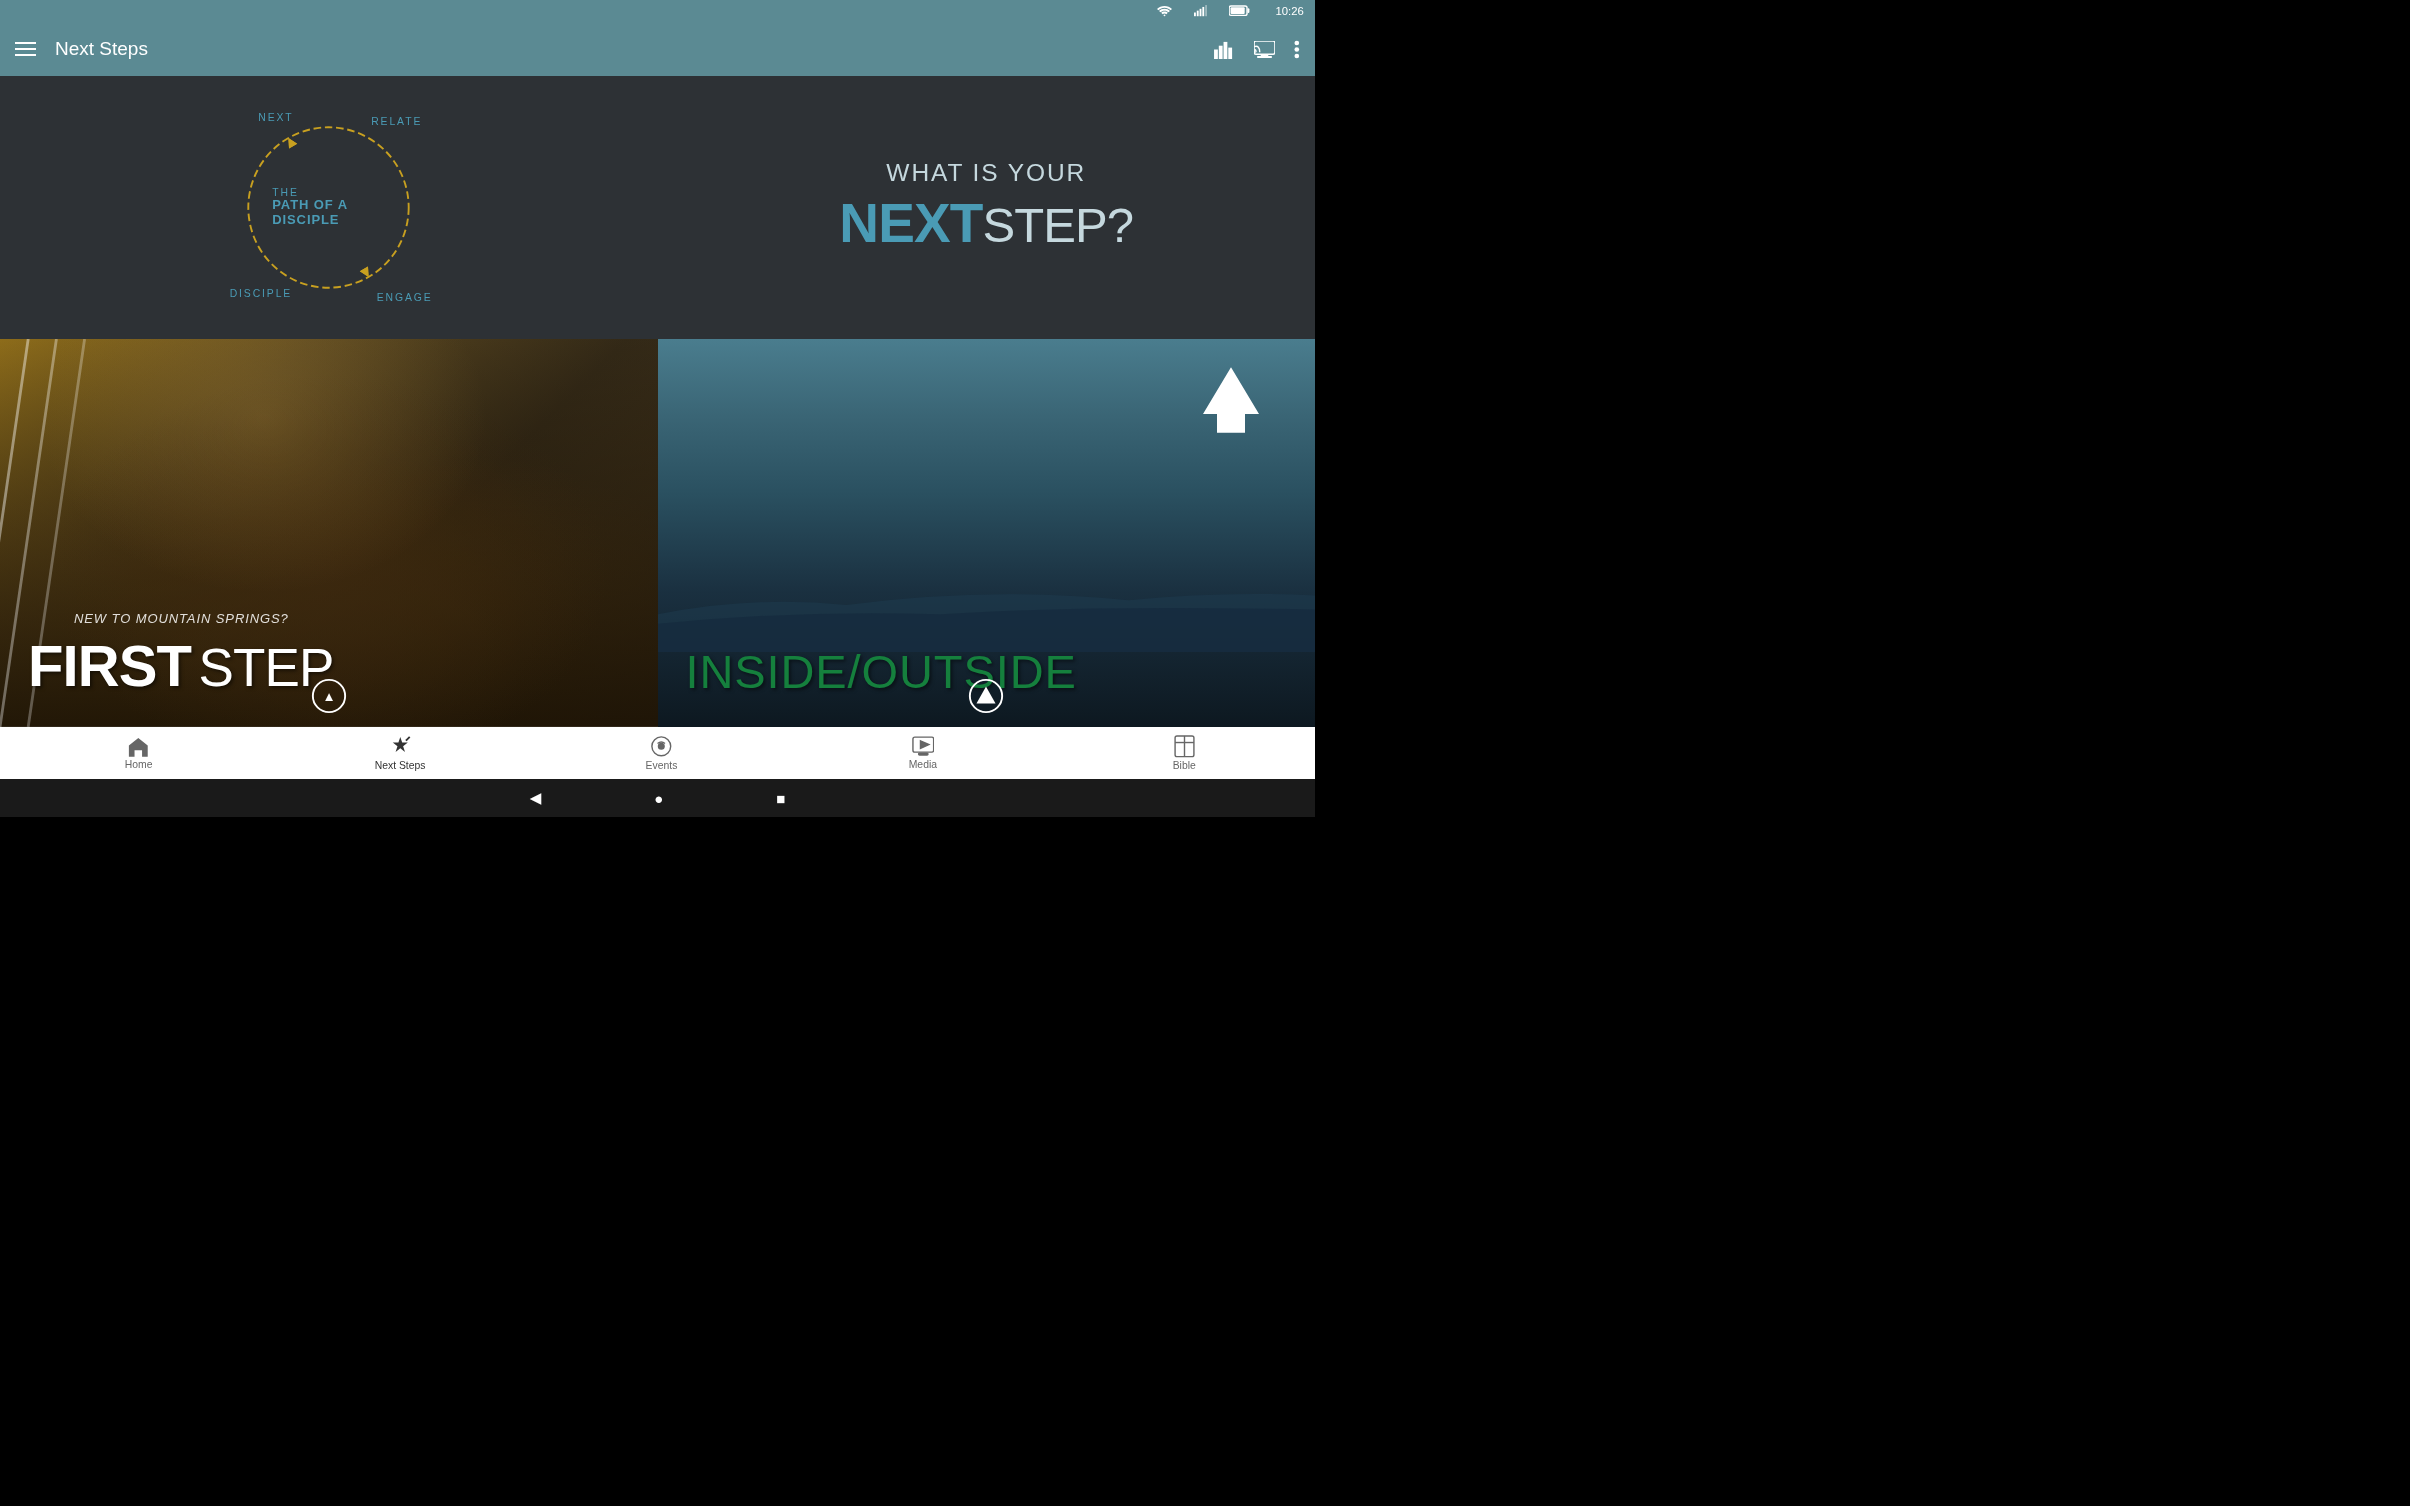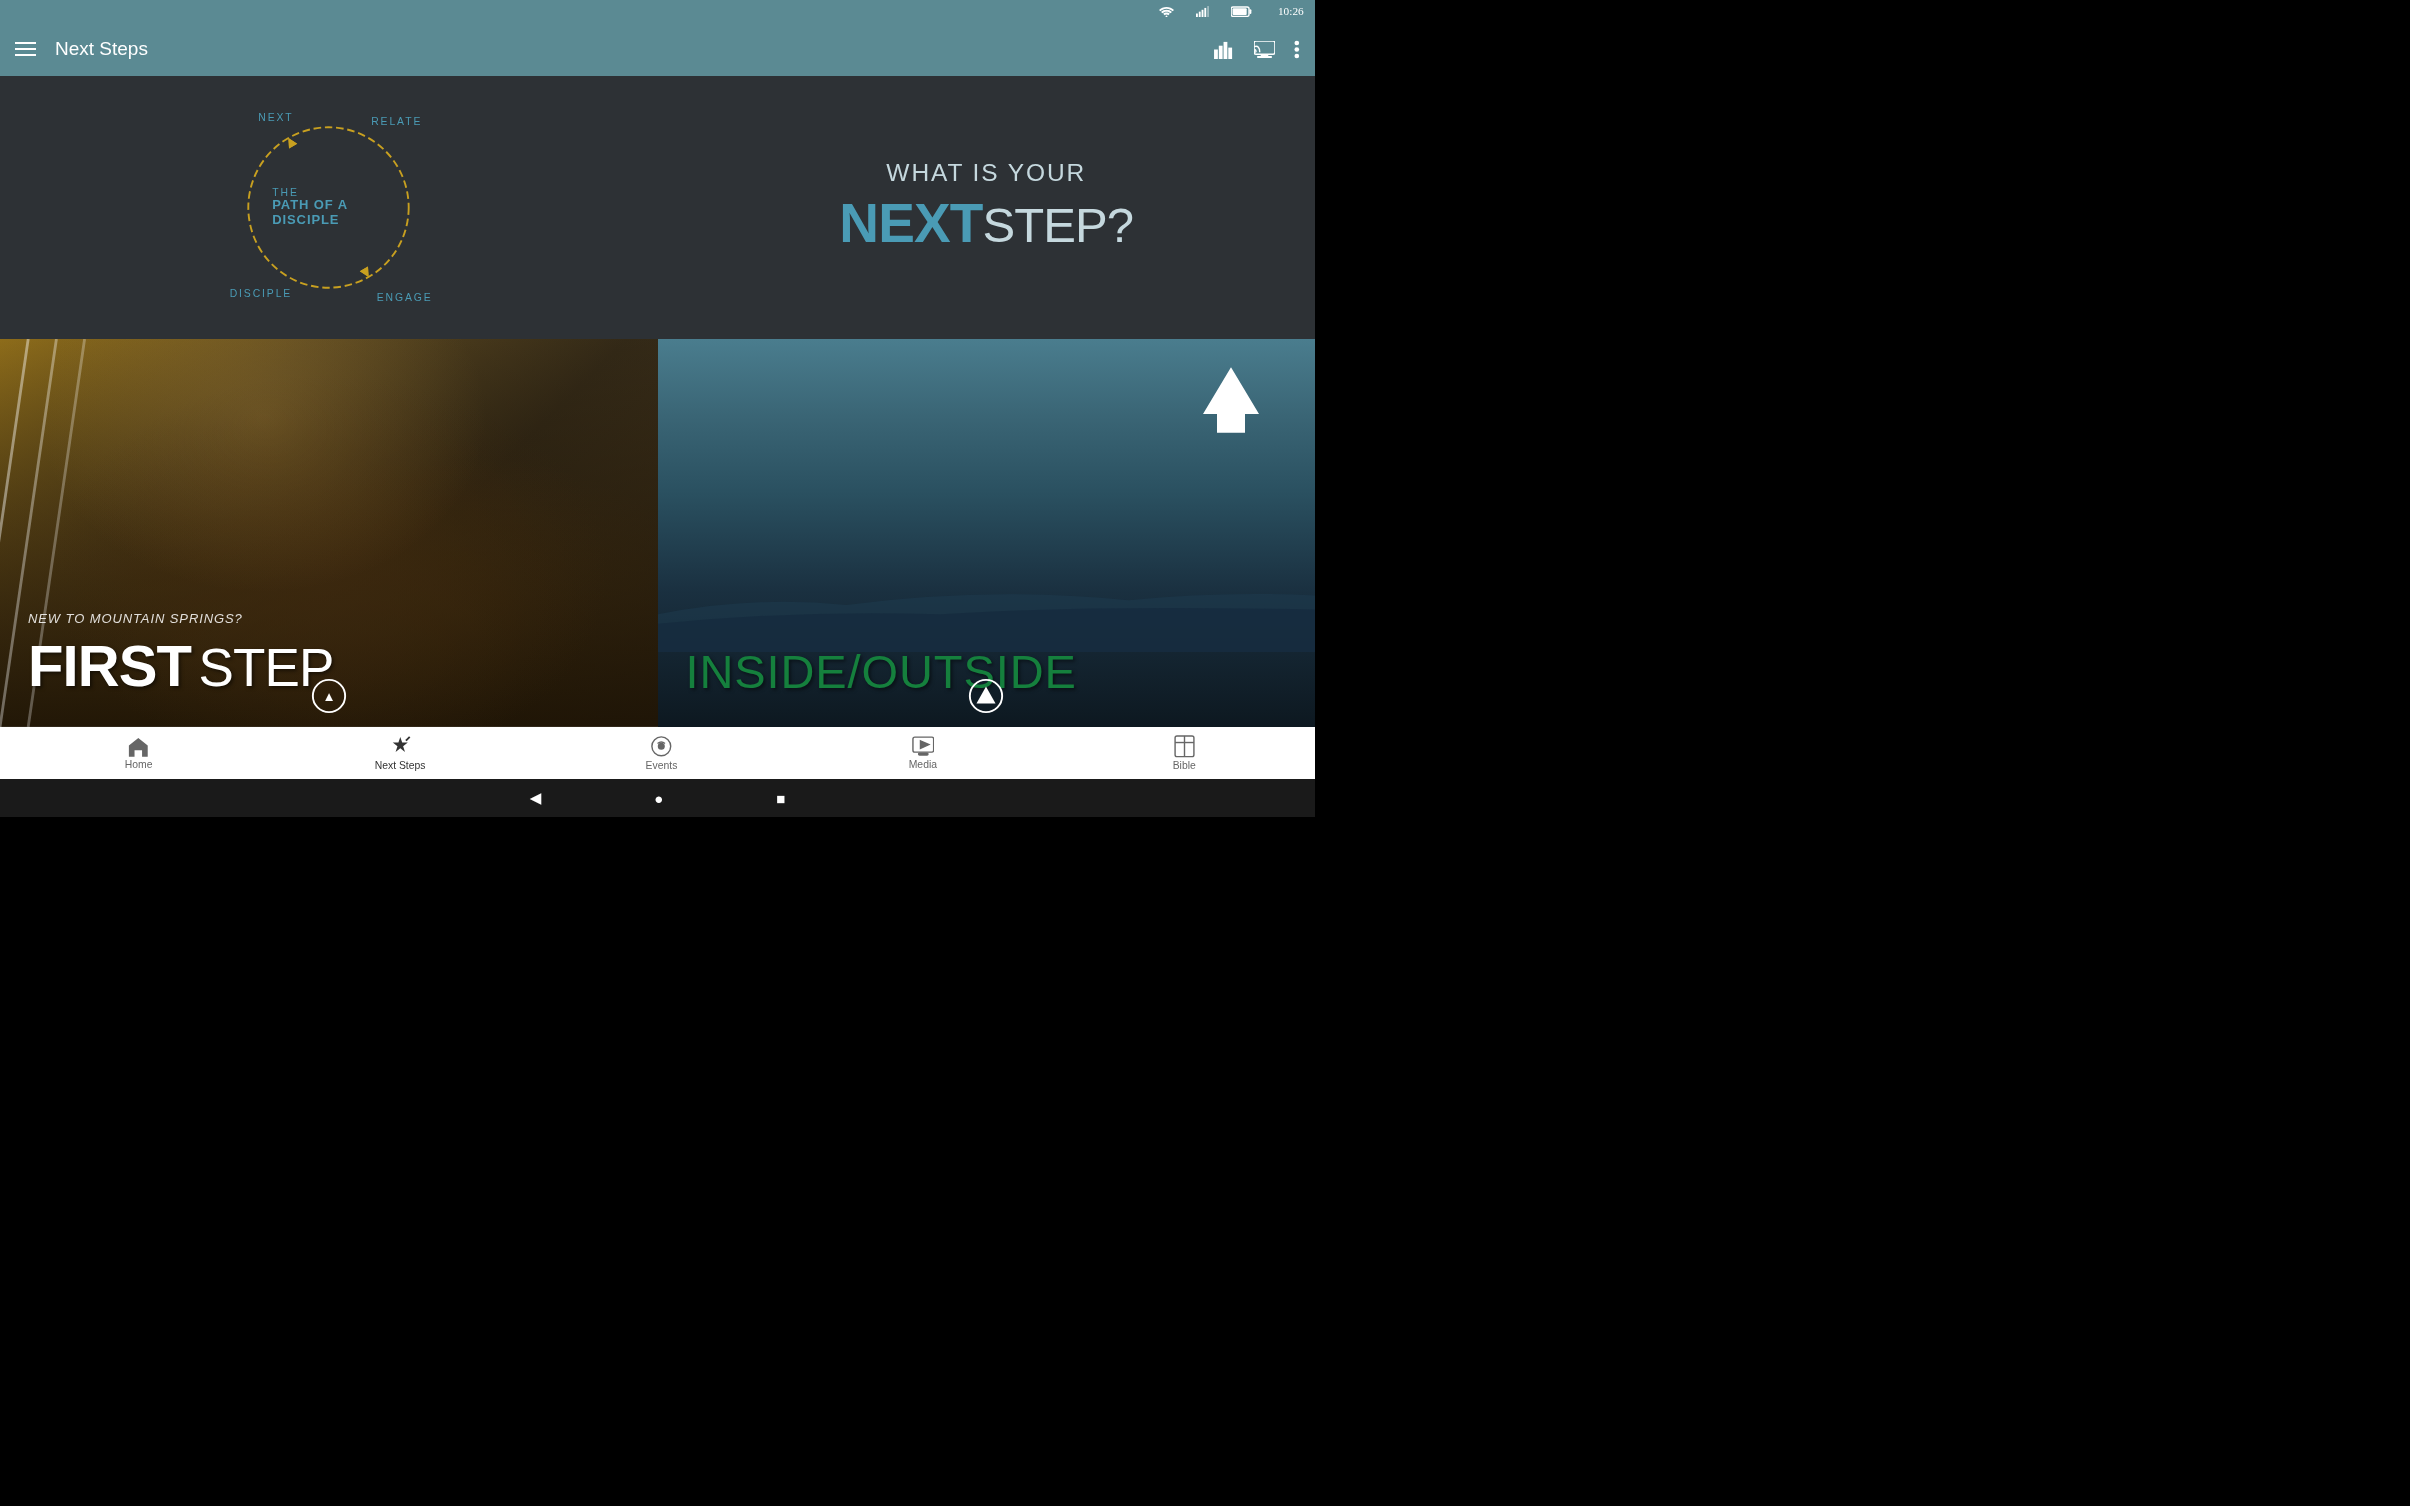--- a/index.html
+++ b/index.html
@@ -19,25 +19,23 @@
       height: 22.6px;
       background: #5b8a93;
       display: flex;
       align-items: center;
       justify-content: flex-end;
       padding: 0 11.3px;
       z-index: 100;
     }
     .status-bar-icons {
       display: flex;
-      align-items: center;
       gap: 22px;
       color: white;
       font-size: 10.4px;
-      font-family: Liberation Serif, serif;
     }
 
     
     .app-bar {
       position: absolute;
       top: 22.6px; left: 0; right: 0;
       height: 53px;
       background: #5b8a93;
       display: flex;
       align-items: center;
@@ -194,20 +192,21 @@
     }
 
     .card-subtitle {
       color: rgba(255,255,255,0.85);
       font-size: 13px;
       font-style: italic;
       font-weight: 300;
       letter-spacing: 0.9px;
       margin-bottom: 5.6px;
       text-transform: uppercase;
+      margin-left: 46px;
     }
 
     .card-main-title {
       display: flex;
       align-items: baseline;
       gap: 7.5px;
     }
 
     .first-bold {
       color: white;

